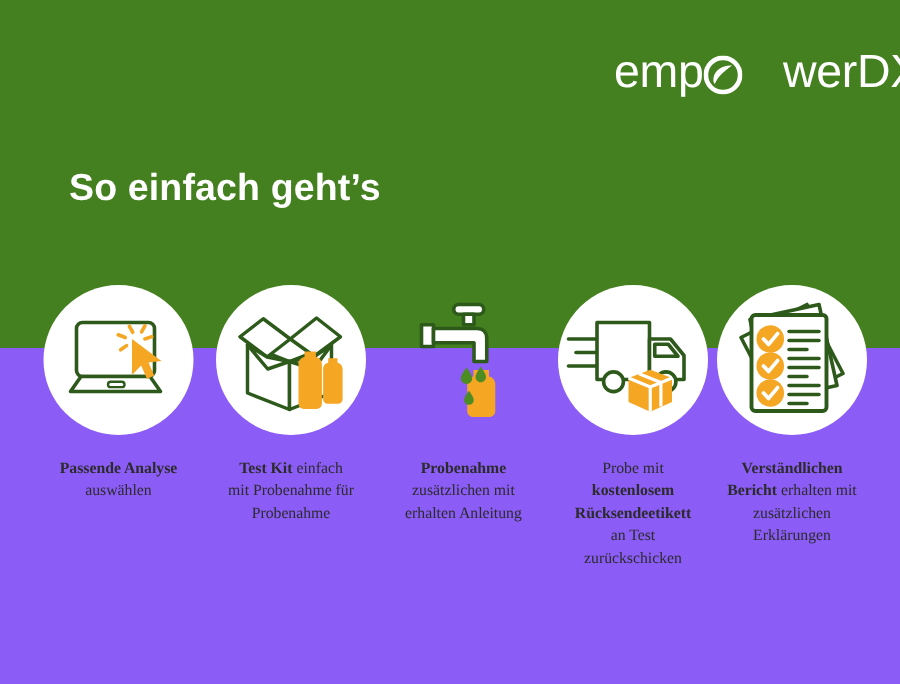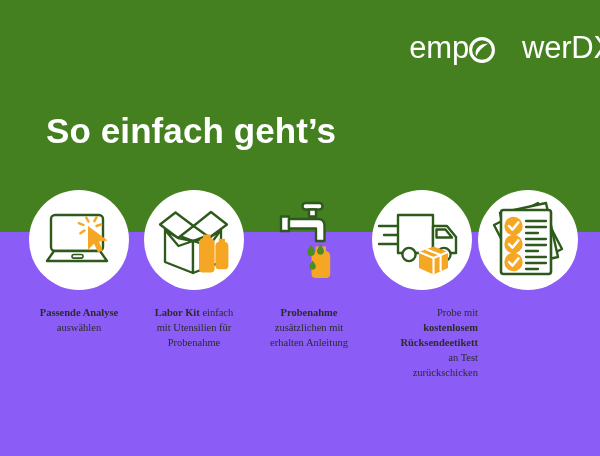--- a/index.html
+++ b/index.html
@@ -54,21 +54,21 @@
     vertical-align: middle;
     top: 3px;
   }
   .logo .leaf-o svg { display: block; }
   
   .headline {
     position: absolute;
     left: 46px;
     top: 112px;
     color: #ffffff;
-    font-size: 35px;
+    font-size: 25px;
     font-weight: bold;
     letter-spacing: 0.1px;
     line-height: 1.1;
     margin: 0;
   }
   
   .steps {
     position: absolute;
     left: 0;
     top: 0;
@@ -78,21 +78,21 @@
   }
   .step {
     position: absolute;
     top: 190px;
     width: 116px;
     text-align: center;
   }
   .step-0 { left: 21px; }
   .step-1 { left: 136px; }
   .step-2 { left: 251px; }
-  .step-3 { left: 364px; text-align: right; }
+  .step-3 { left: 364px; }
   .step-4 { left: 470px; }
 
   .circle-wrap {
     position: relative;
     width: 100px;
     height: 100px;
     margin: 0 auto;
   }
   .circle-bg {
     position: absolute;
@@ -186,22 +186,22 @@
               <path d="M41.5 23 L59 9 L75 21.5 L57.5 34.5 Z"></path>
               <path d="M13 27 L26 35 L41 38 L26.5 43 Z"></path>
               <path d="M69 27 L57 35 L41 38 L57 43 Z"></path>
             </g>
             <path d="M47 40 C47 37 49 35.4 51 35 L51 31.4 L58.6 31.4 L58.6 35 C60.6 35.4 62.6 37 62.6 40 L62.6 66 C62.6 68.2 61 69.6 59 69.6 L50.6 69.6 C48.6 69.6 47 68.2 47 66 Z" fill="#f5a623"></path>
             <path d="M63.4 43 C63.4 40.6 65 39.2 66.8 38.8 L66.8 35.8 L73 35.8 L73 38.8 C74.8 39.2 76.4 40.6 76.4 43 L76.4 63 C76.4 65 75 66.2 73.4 66.2 L66.4 66.2 C64.8 66.2 63.4 65 63.4 63 Z" fill="#f5a623"></path>
           </svg>
         </div>
       </div>
       <div class="caption">
-        <b>Labor Kit</b><span> einfach</span><br>
-        <span>mit Utensilien für</span><br>
+        <b>Test Kit</b><span> einfach</span><br>
+        <span>mit Probenahme für</span><br>
         <span>Probenahme</span>
       </div>
     </div>
 
     <div class="step step-2">
       <div class="circle-wrap">
         <div class="icon-holder">
           <svg width="72" height="80" viewBox="0 0 72 80" aria-hidden="true">
             <g fill="#ffffff" stroke="#2d5a1b" stroke-width="2.4" stroke-linejoin="round" stroke-linecap="round">
               <rect x="29.5" y="3" width="20" height="6.5" rx="3.2"></rect>
@@ -283,16 +283,22 @@
               <line x1="40" y1="40" x2="60" y2="40"></line>
               <line x1="40" y1="46" x2="60" y2="46"></line>
               <line x1="40" y1="52" x2="52" y2="52"></line>
               <line x1="40" y1="58" x2="60" y2="58"></line>
               <line x1="40" y1="64" x2="60" y2="64"></line>
               <line x1="40" y1="70" x2="52" y2="70"></line>
             </g>
           </svg>
         </div>
       </div>
+      <div class="caption">
+        <b>Verständlichen</b><br>
+        <b>Bericht</b><span> erhalten mit</span><br>
+        <span>zusätzlichen</span><br>
+        <span>Erklärungen</span>
+      </div>
     </div>
 
   </div>
 </div>
 
 </body></html>

